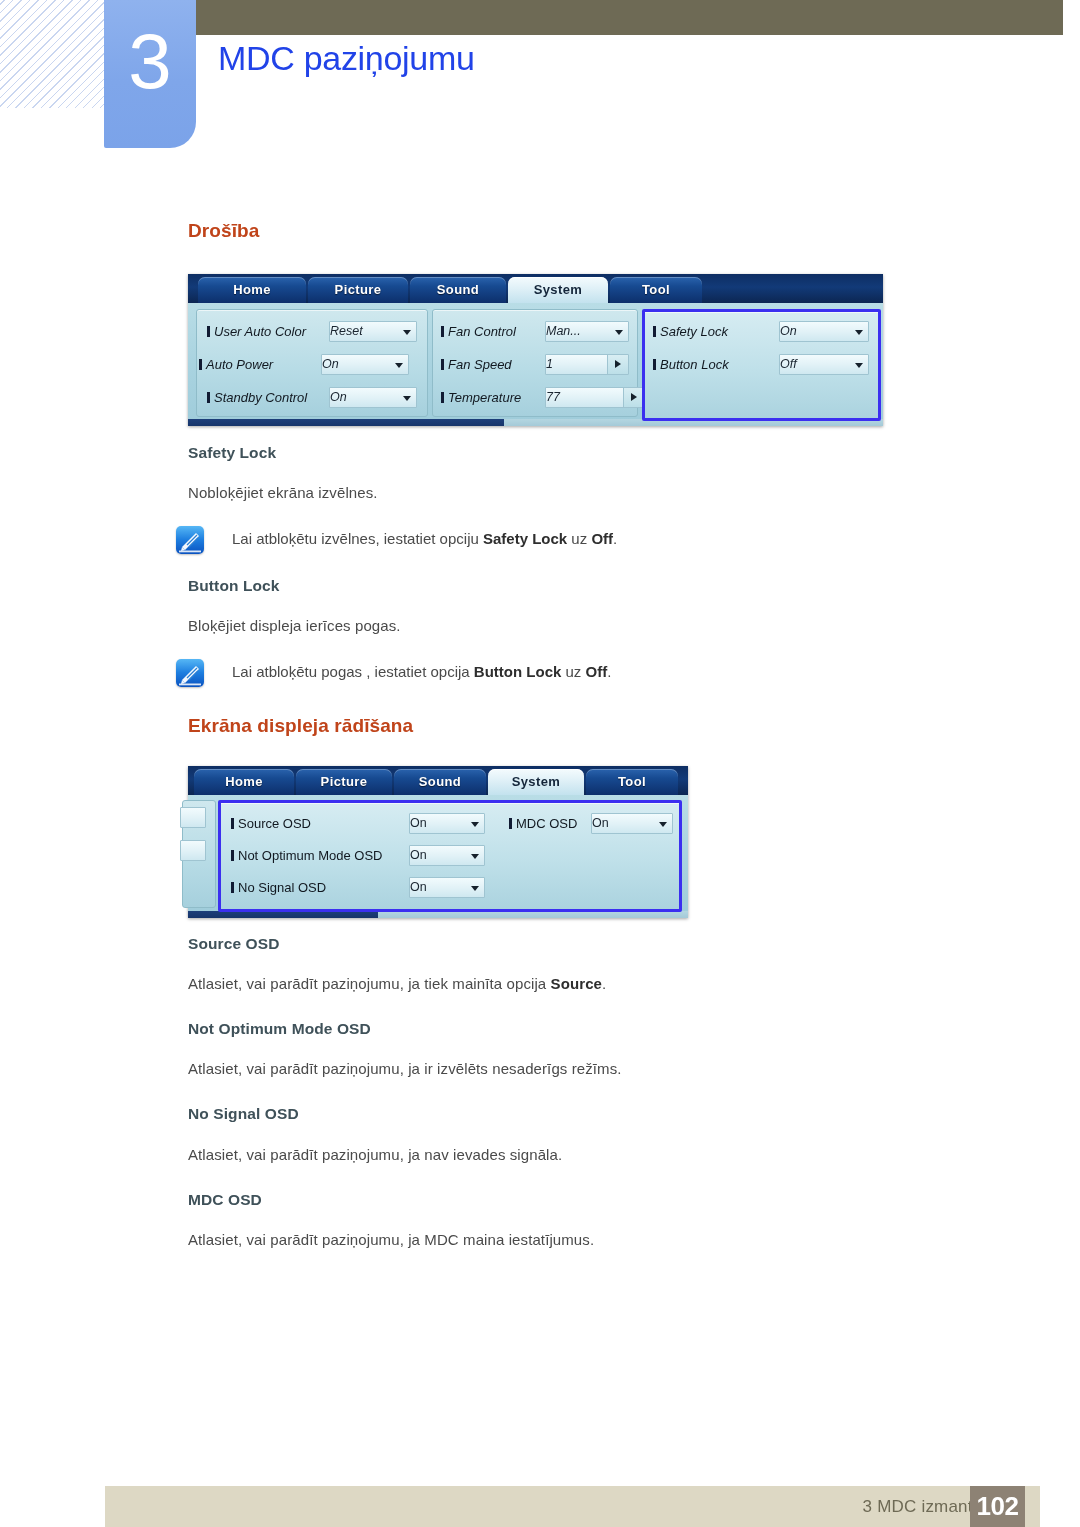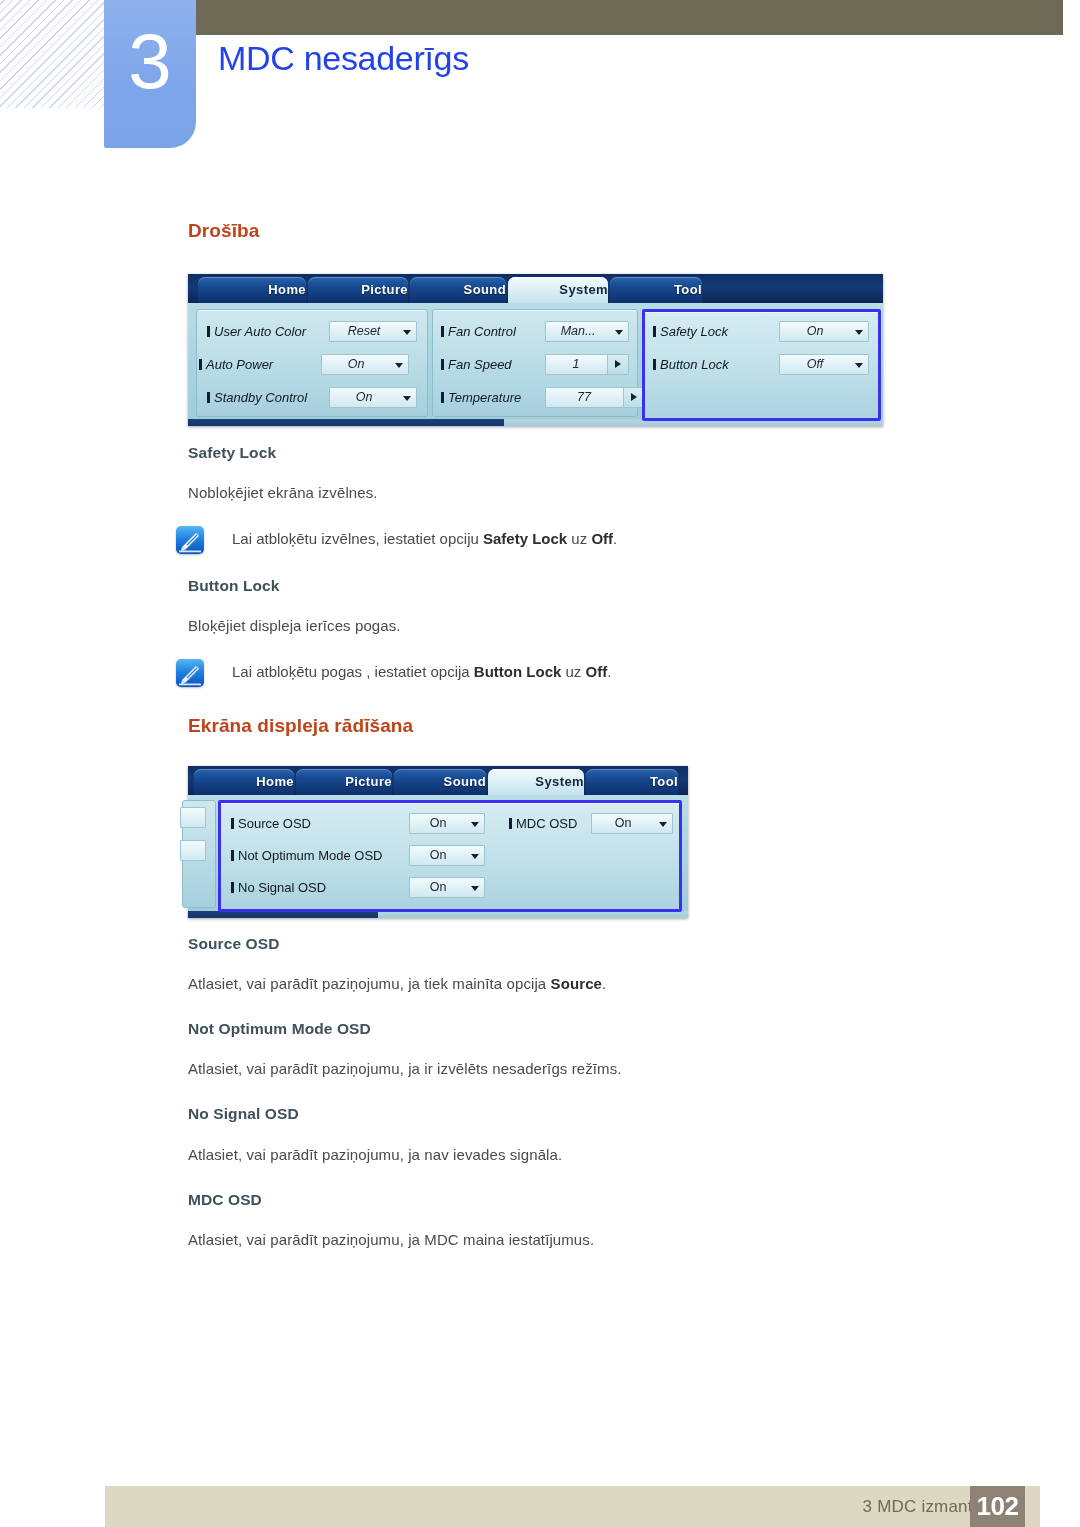--- a/index.html
+++ b/index.html
@@ -147,21 +147,21 @@
   .osd-tab {
     position: absolute;
     top: 3px;
     height: 26px;
     border-top-left-radius: 7px;
     border-top-right-radius: 7px;
     background: linear-gradient(to bottom, #2a63ad 0%, #174a91 35%, #0d2f6b 100%);
     color: #ffffff;
     font-size: 13px;
     font-weight: bold;
-    text-align: right;
+    text-align: center;
     line-height: 26px;
     letter-spacing: 0.4px;
     box-shadow: inset 0 1px 0 rgba(255,255,255,0.28);
     text-shadow: 0 1px 1px rgba(0,0,0,0.6);
   }
   .osd-tab.active {
     background: linear-gradient(to bottom, #f4fbfd 0%, #dff0f7 45%, #c3e2ee 100%);
     color: #14263a;
     text-shadow: none;
     box-shadow: inset 0 1px 0 rgba(255,255,255,0.9);
@@ -213,21 +213,20 @@
     background: linear-gradient(to bottom, #f2fbfd 0%, #e2f2f7 50%, #cfe8f0 100%);
     border: 1px solid #9fc4d1;
     border-radius: 1px;
     box-sizing: border-box;
   }
   .osd-field .val {
     position: absolute;
     left: 0; right: 18px; top: 0;
     height: 19px;
     line-height: 19px;
-    text-align: center;
     font-size: 12.5px;
     color: #1a2530;
   }
   .osd-field .caret {
     position: absolute;
     right: 5px; top: 8px;
     width: 0; height: 0;
     border-left: 4px solid transparent;
     border-right: 4px solid transparent;
     border-top: 5px solid #16212c;
@@ -306,21 +305,21 @@
 </style>
 </head>
 <body>
 
 <div class="header">
   <div class="header-hatch"></div>
   <div class="header-bar"></div>
   <div class="header-bar-tail"></div>
   <div class="chapter-tab"></div>
   <div class="chapter-number">3</div>
-  <div class="chapter-title">MDC nesaderīgs</div>
+  <div class="chapter-title">MDC paziņojumu</div>
 </div>
 
 <div class="content">
 
   <div class="sec-heading" style="top:220px">Drošība</div>
 
   <div class="osd" style="left:188px; top:274px; width:695px; height:152px;">
     <div class="osd-tabbar">
       <div class="osd-tab" style="left:10px; width:108px;">Home</div>
       <div class="osd-tab" style="left:120px; width:100px;">Picture</div>

